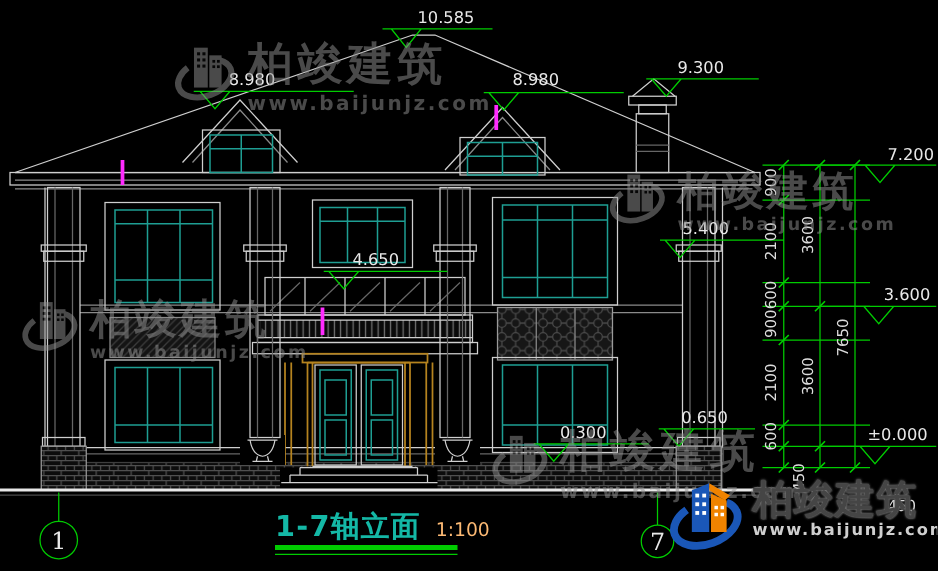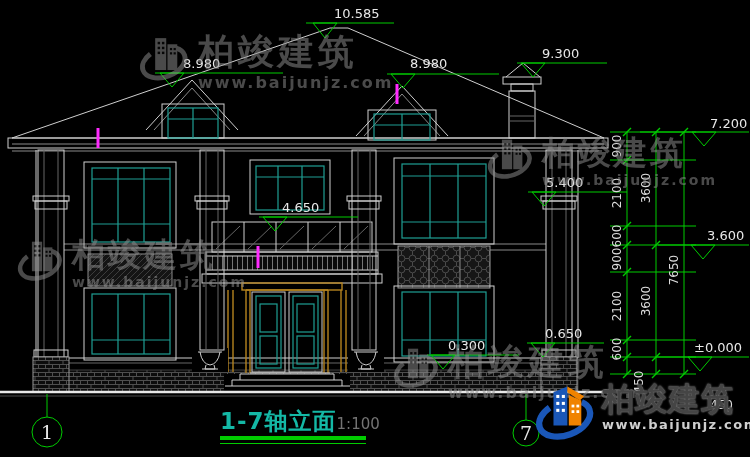--- a/index.html
+++ b/index.html
@@ -26,21 +26,21 @@
   .wm.s1 .wm-n{font-size:36px;} .wm.s1 .wm-u{font-size:16px;}
   .wm.s2 .wm-n{font-size:33px;letter-spacing:3px;} .wm.s2 .wm-u{font-size:14px;}
   
   .logo{position:absolute;left:534px;top:383px;display:flex;gap:4px;z-index:7;align-items:flex-start;}
   .logo .lg-n{font-size:32px;font-weight:bold;line-height:1;letter-spacing:1px;color:#454545;
               text-shadow:0 0 2px #9a9a9a,1px 1px 0 #151515;white-space:nowrap;}
   .logo .lg-u{font-size:13px;font-weight:bold;letter-spacing:1.5px;color:#cfcfcf;margin-top:2px;white-space:nowrap;}
   
   .titleblock{position:absolute;left:220px;top:406px;z-index:6;white-space:nowrap;}
   .title-cn{font-size:23px;font-weight:bold;color:#14b8a6;letter-spacing:1px;}
-  .title-scale{font-size:15px;color:#737373;}
+  .title-scale{font-size:15px;color:#fdba74;margin-left:12px;}
   .title-bar{position:absolute;left:220px;top:436px;width:146px;height:4px;background:#00cc00;z-index:6;}
   .title-bar.thin{top:443px;height:1px;}
   .dim-overlay{position:absolute;left:710px;top:398px;z-index:6;color:#dcdcdc;font-size:12px;}
 </style>
 </head>
 <body>
 
 <div id="canvas">
 
 <svg class="main" width="750" height="457" viewBox="0 0 750 457">

